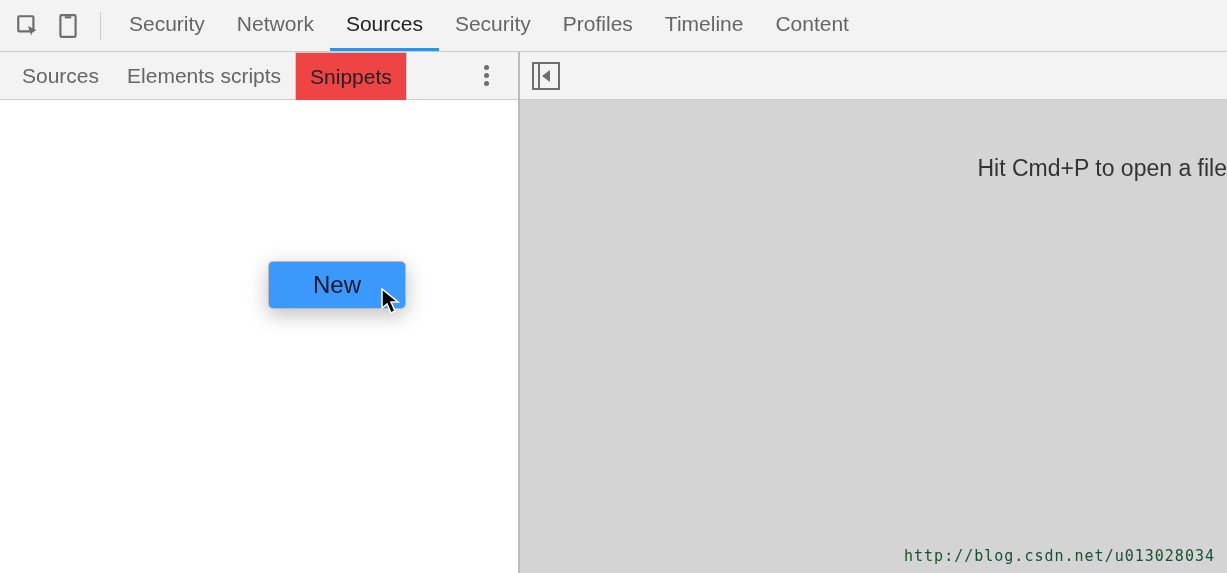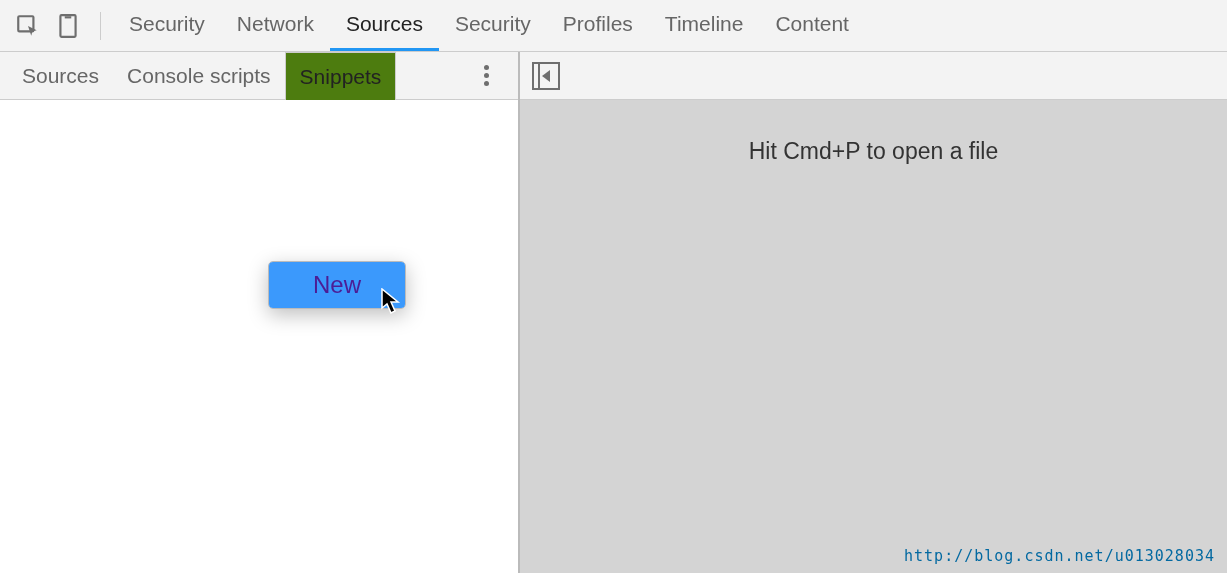--- a/index.html
+++ b/index.html
@@ -75,21 +75,21 @@
     .sub-tab {
       padding: 0 14px;
       height: 100%;
       display: flex;
       align-items: center;
       font-size: 21px;
       color: #666;
       cursor: pointer;
     }
     .sub-tab.active {
-      background: #4d7c0f;
+      background: #ef4444;
       color: #222;
       border-left: 1px solid #ccc;
       border-right: 1px solid #ccc;
       border-top: 1px solid #ccc;
       margin-bottom: -1px;
       height: calc(100% + 1px);
     }
     .more-icon {
       margin-left: auto;
       margin-right: 20px;
@@ -139,48 +139,48 @@
     }
     .collapse-icon .tri {
       width: 0;
       height: 0;
       border-top: 6px solid transparent;
       border-bottom: 6px solid transparent;
       border-right: 8px solid #6e6e6e;
       margin-left: 2px;
     }
     .hint-text {
-      text-align: center;
+      text-align: right;
       font-size: 23px;
       color: #333;
-      margin-top: 38px;
+      margin-top: 55px;
     }
     .watermark {
       position: absolute;
       bottom: 8px;
       right: 12px;
       font-size: 15px;
-      color: #0369a1;
+      color: #14532d;
       font-family: monospace;
       letter-spacing: 1px;
     }
     .context-menu {
       position: absolute;
       top: 209px;
       left: 268px;
       background: #fff;
       border: 1px solid #bbb;
       border-radius: 5px;
       box-shadow: 0 6px 20px rgba(0,0,0,0.25);
       overflow: hidden;
       min-width: 138px;
     }
     .context-menu-item {
       background: #3b99fc;
-      color: #4c1d95;
+      color: #0f172a;
       font-size: 24px;
       padding: 9px 20px;
       text-align: center;
       cursor: pointer;
     }
     .cursor {
       position: absolute;
       top: 236px;
       left: 380px;
       width: 22px;
@@ -213,21 +213,21 @@
     <div class="main-tab">Profiles</div>
     <div class="main-tab">Timeline</div>
     <div class="main-tab">Content</div>
   </div>
 </div>
 
 <div class="content">
   <div class="left-panel">
     <div class="sub-tabs-bar">
       <div class="sub-tab">Sources</div>
-      <div class="sub-tab">Console scripts</div>
+      <div class="sub-tab">Elements scripts</div>
       <div class="sub-tab active">Snippets</div>
       <div class="more-icon">
         <span></span>
           <span></span>
           <span></span>
       </div>
     </div>
 
     <div class="context-menu">
       <div class="context-menu-item">New</div>

